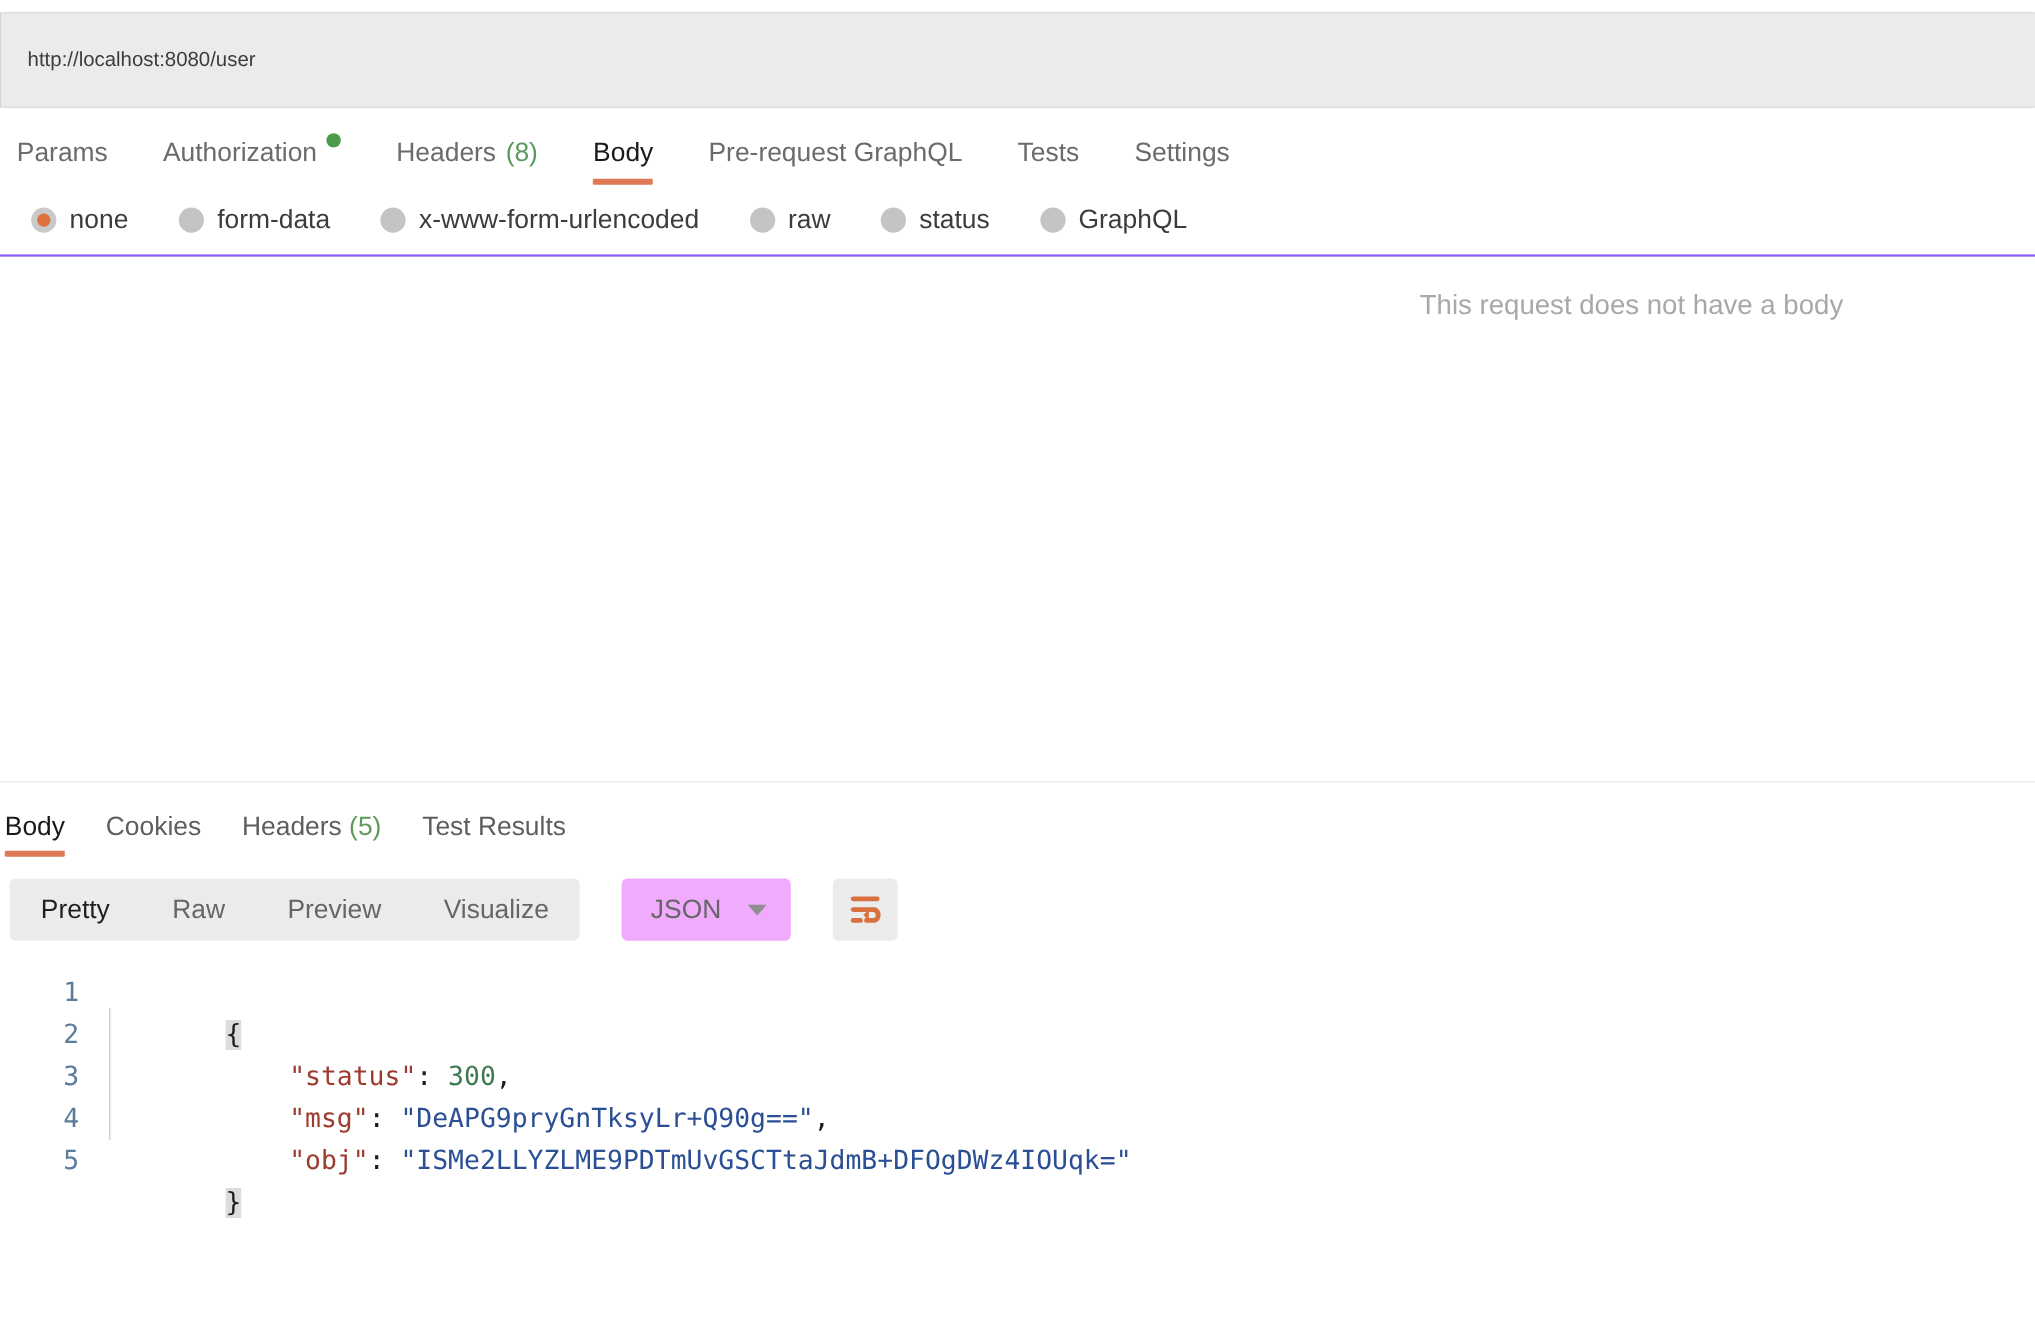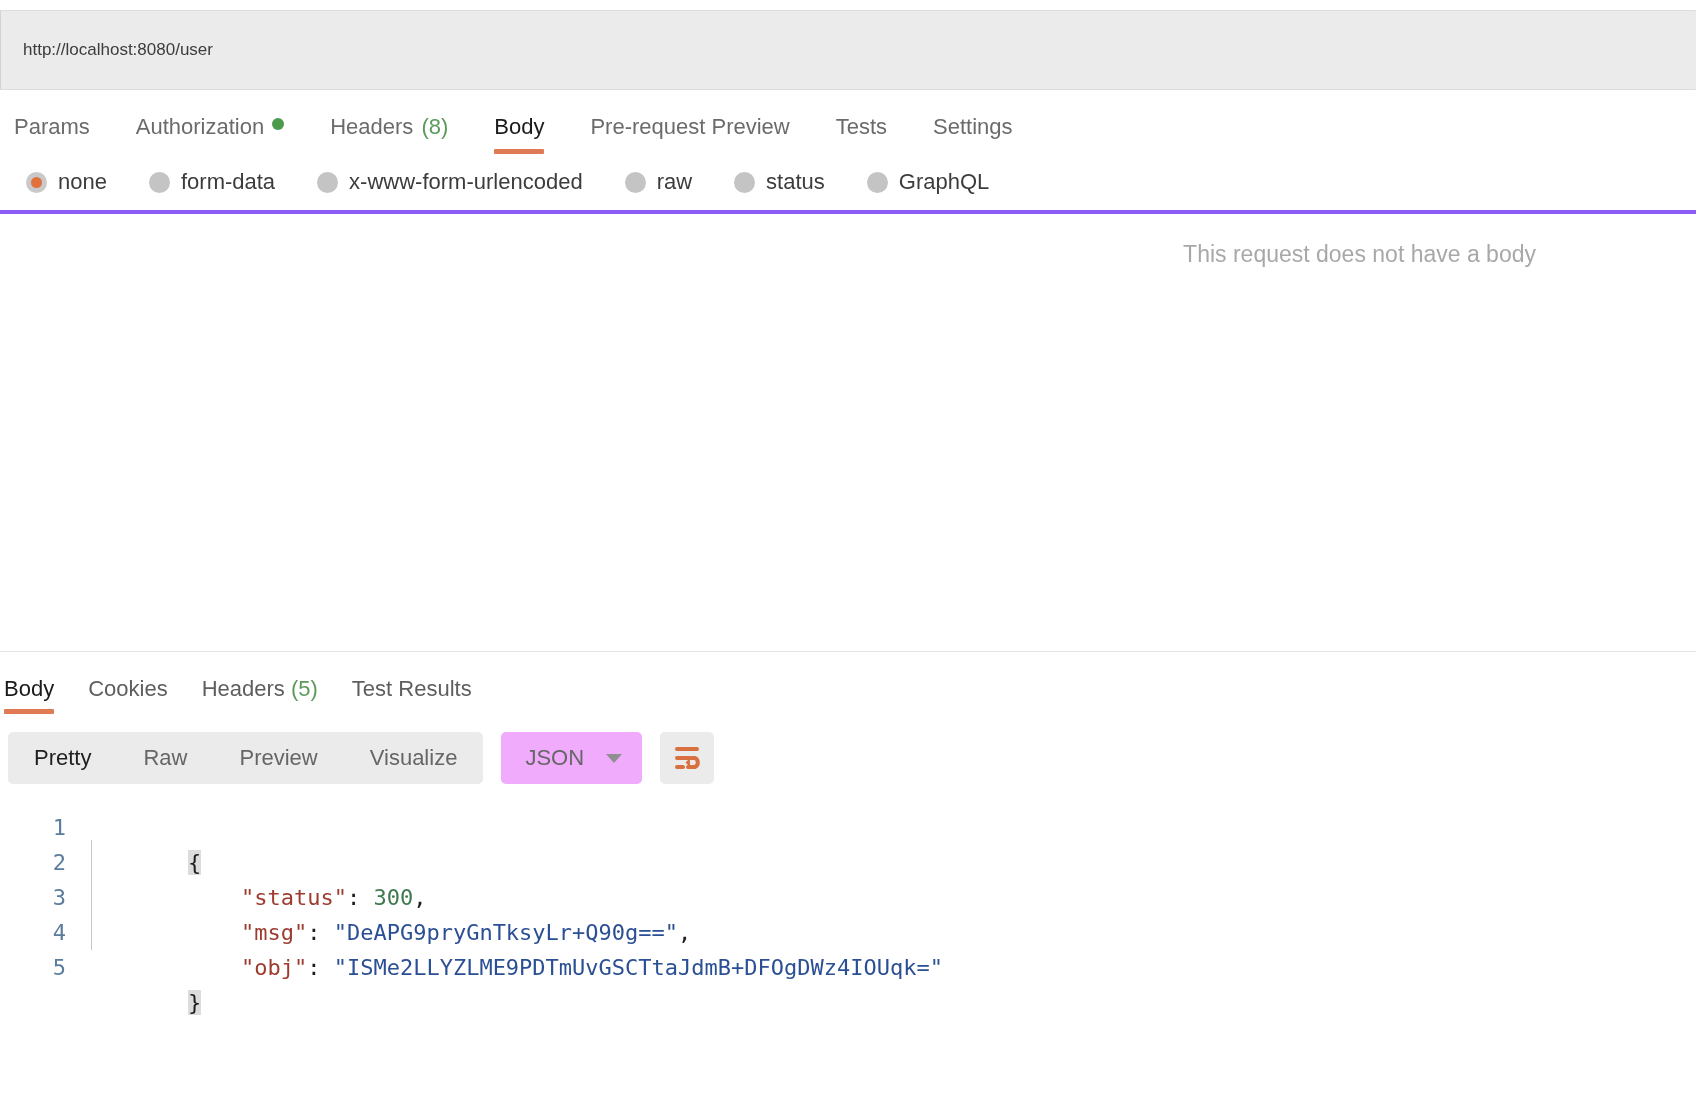--- a/index.html
+++ b/index.html
@@ -71,21 +71,21 @@
   }
   .req-tab {
     position: relative;
     font-size: 22px;
     color: #6b6b6b;
     padding: 0 0 14px 0;
     margin-right: 46px;
     cursor: pointer;
     white-space: nowrap;
     display: flex;
-    align-items: center;
+    align-items: flex-start;
     gap: 8px;
   }
   .req-tab.active { color: #1a1a1a; }
   .req-tab.active::after {
     content: "";
     position: absolute;
     left: 0; right: 0; bottom: 0;
     height: 5px;
     background: #e07a54;
     border-radius: 1px;
@@ -99,21 +99,21 @@
     position: relative;
     top: -3px;
   }
 
   
   .body-modes {
     display: flex;
     align-items: center;
     height: 60px;
     padding-left: 26px;
-    border-bottom: 4px solid #8b5cf6;
+    border-bottom: 2px solid #8b5cf6;
   }
   .radio-opt {
     display: flex;
     align-items: center;
     margin-right: 42px;
     cursor: pointer;
   }
   .radio-circle {
     width: 21px; height: 21px;
     border-radius: 50%;
@@ -176,21 +176,21 @@
     height: 5px;
     background: #e07a54;
     border-radius: 1px;
   }
 
   
   .view-toolbar {
     display: flex;
     align-items: center;
     padding: 18px 0 0 8px;
-    gap: 18px;
+    gap: 35px;
   }
   .seg-group {
     display: flex;
     background: #ebebeb;
     border-radius: 5px;
     height: 52px;
     align-items: stretch;
   }
   .seg-btn {
     display: flex;
@@ -280,21 +280,21 @@
     <span class="green-dot"></span>
   </div>
   <div class="req-tab">
     <span>Headers</span>
     <span class="tab-count">(8)</span>
   </div>
   <div class="req-tab active">
     <span>Body</span>
   </div>
   <div class="req-tab">
-    <span>Pre-request Preview</span>
+    <span>Pre-request GraphQL</span>
   </div>
   <div class="req-tab">
     <span>Tests</span>
   </div>
   <div class="req-tab">
     <span>Settings</span>
   </div>
 </div>
 
 <div class="body-modes">

